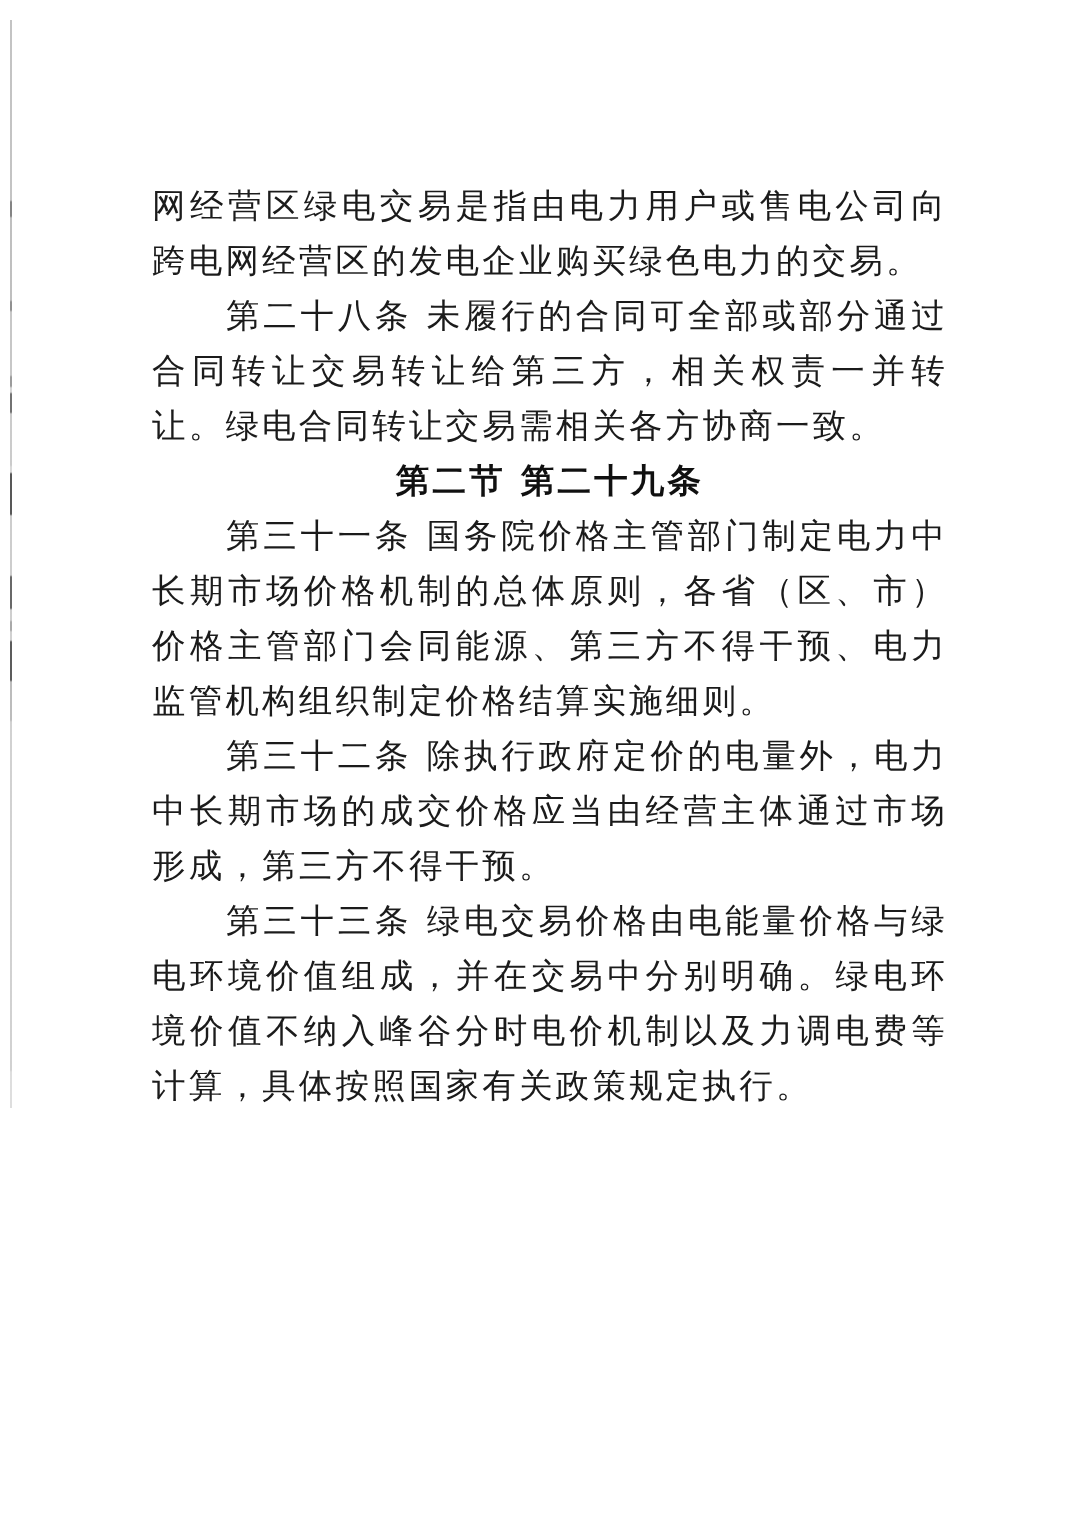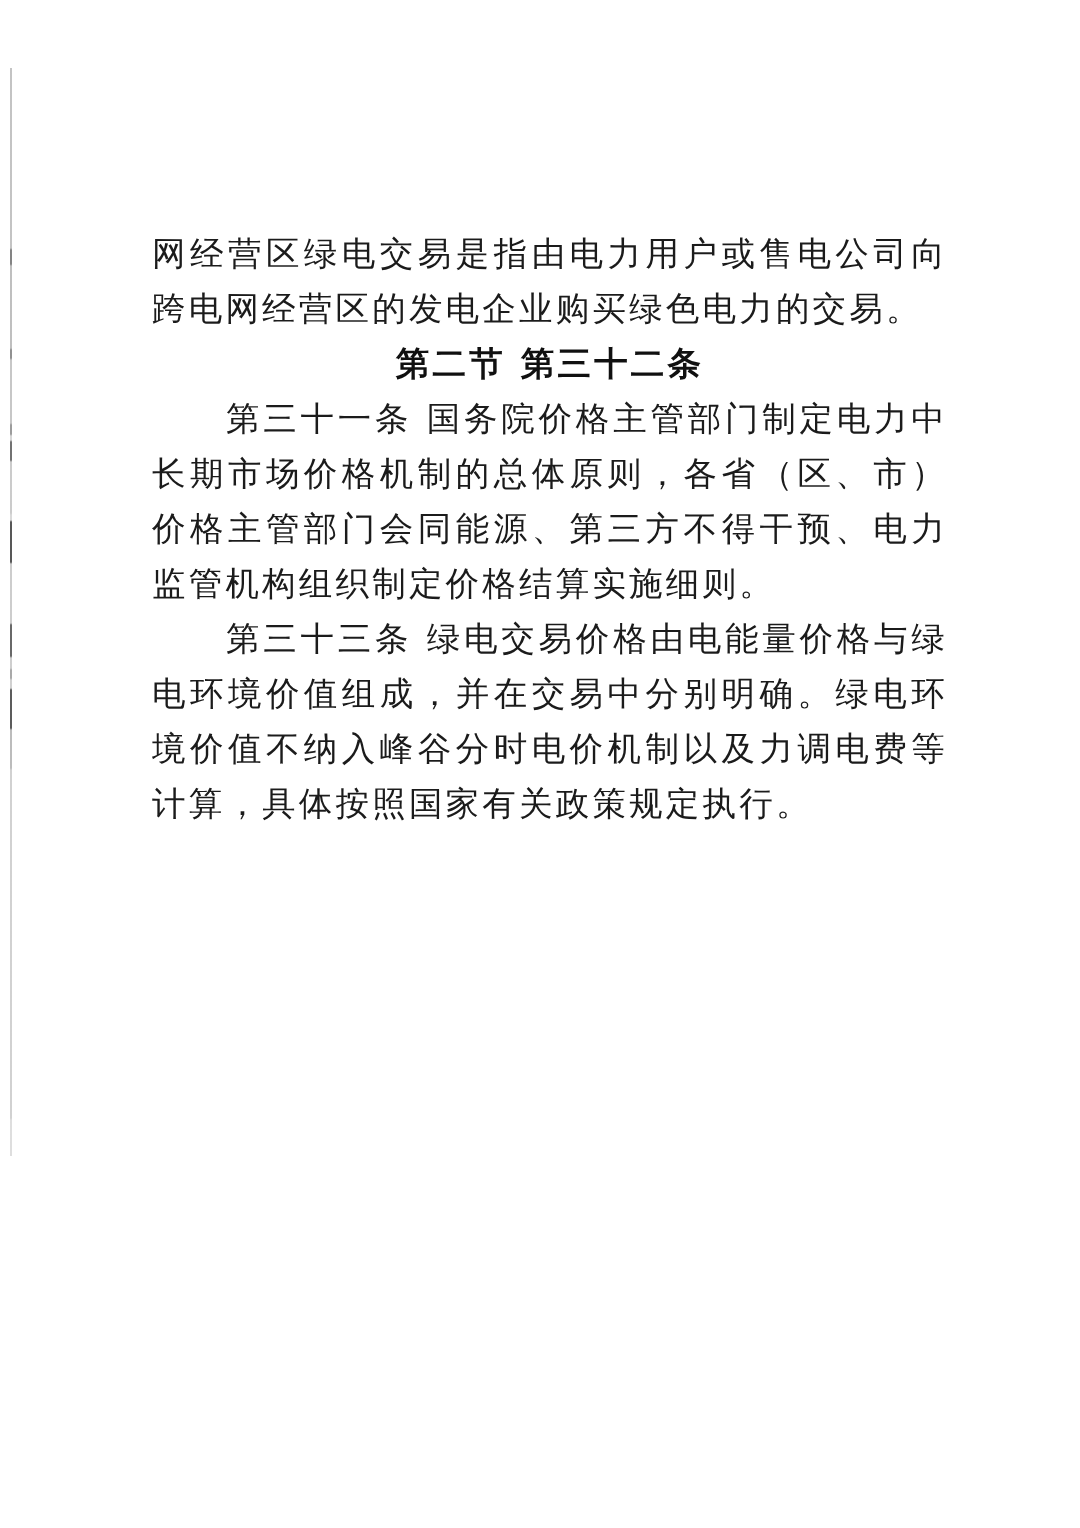--- a/index.html
+++ b/index.html
@@ -9,21 +9,20 @@
   }
   body {
     font-family: "DejaVu Serif", "Liberation Serif", serif;
   }
   #page {
     position: relative;
     width: 1080px;
     height: 1108px;
     background: #ffffff;
     overflow: hidden;
-    margin-top: 48px;
   }
 
   
   .scan-line {
     position: absolute;
     left: 10px;
     top: 20px;
     width: 2px;
     height: 1230px;
     background: linear-gradient(
@@ -132,21 +131,23 @@
 
   <div class="scan-line"></div>
   <div class="scan-speck" style="left:8px; top:1245px; width:6px; height:3px;"></div>
   <div class="scan-speck" style="left:8px; top:1262px; width:7px; height:4px;"></div>
   <div class="scan-speck" style="left:8px; top:1280px; width:7px; height:5px;"></div>
   <div class="scan-speck" style="left:9px; top:1296px; width:6px; height:4px;"></div>
   <div class="scan-speck" style="left:198px; top:1305px; width:8px; height:3px; opacity:0.45;"></div>
 
   <div id="body-text">
     <p class="para">网经营区绿电交易是指由电力用户或售电公司向跨电网经营区的发电企业购买绿色电力的交易。</p>
-    <p class="section-heading">第二节 第三十二条</p>
+    <p class="para indent">第二十八条 未履行的合同可全部或部分通过合同转让交易转让给第三方，相关权责一并转让。绿电合同转让交易需相关各方协商一致。</p>
+    <p class="section-heading">第二节 第二十九条</p>
     <p class="para indent">第三十一条 国务院价格主管部门制定电力中长期市场价格机制的总体原则，各省（区、市）价格主管部门会同能源、第三方不得干预、电力监管机构组织制定价格结算实施细则。</p>
+    <p class="para indent">第三十二条 除执行政府定价的电量外，电力中长期市场的成交价格应当由经营主体通过市场形成，第三方不得干预。</p>
     <p class="para indent">第三十三条 绿电交易价格由电能量价格与绿电环境价值组成，并在交易中分别明确。绿电环境价值不纳入峰谷分时电价机制以及力调电费等计算，具体按照国家有关政策规定执行。</p>
 
   </div>
 
   <div id="page-number">— 19 —</div>
 
 </div>
 
 </body></html>

